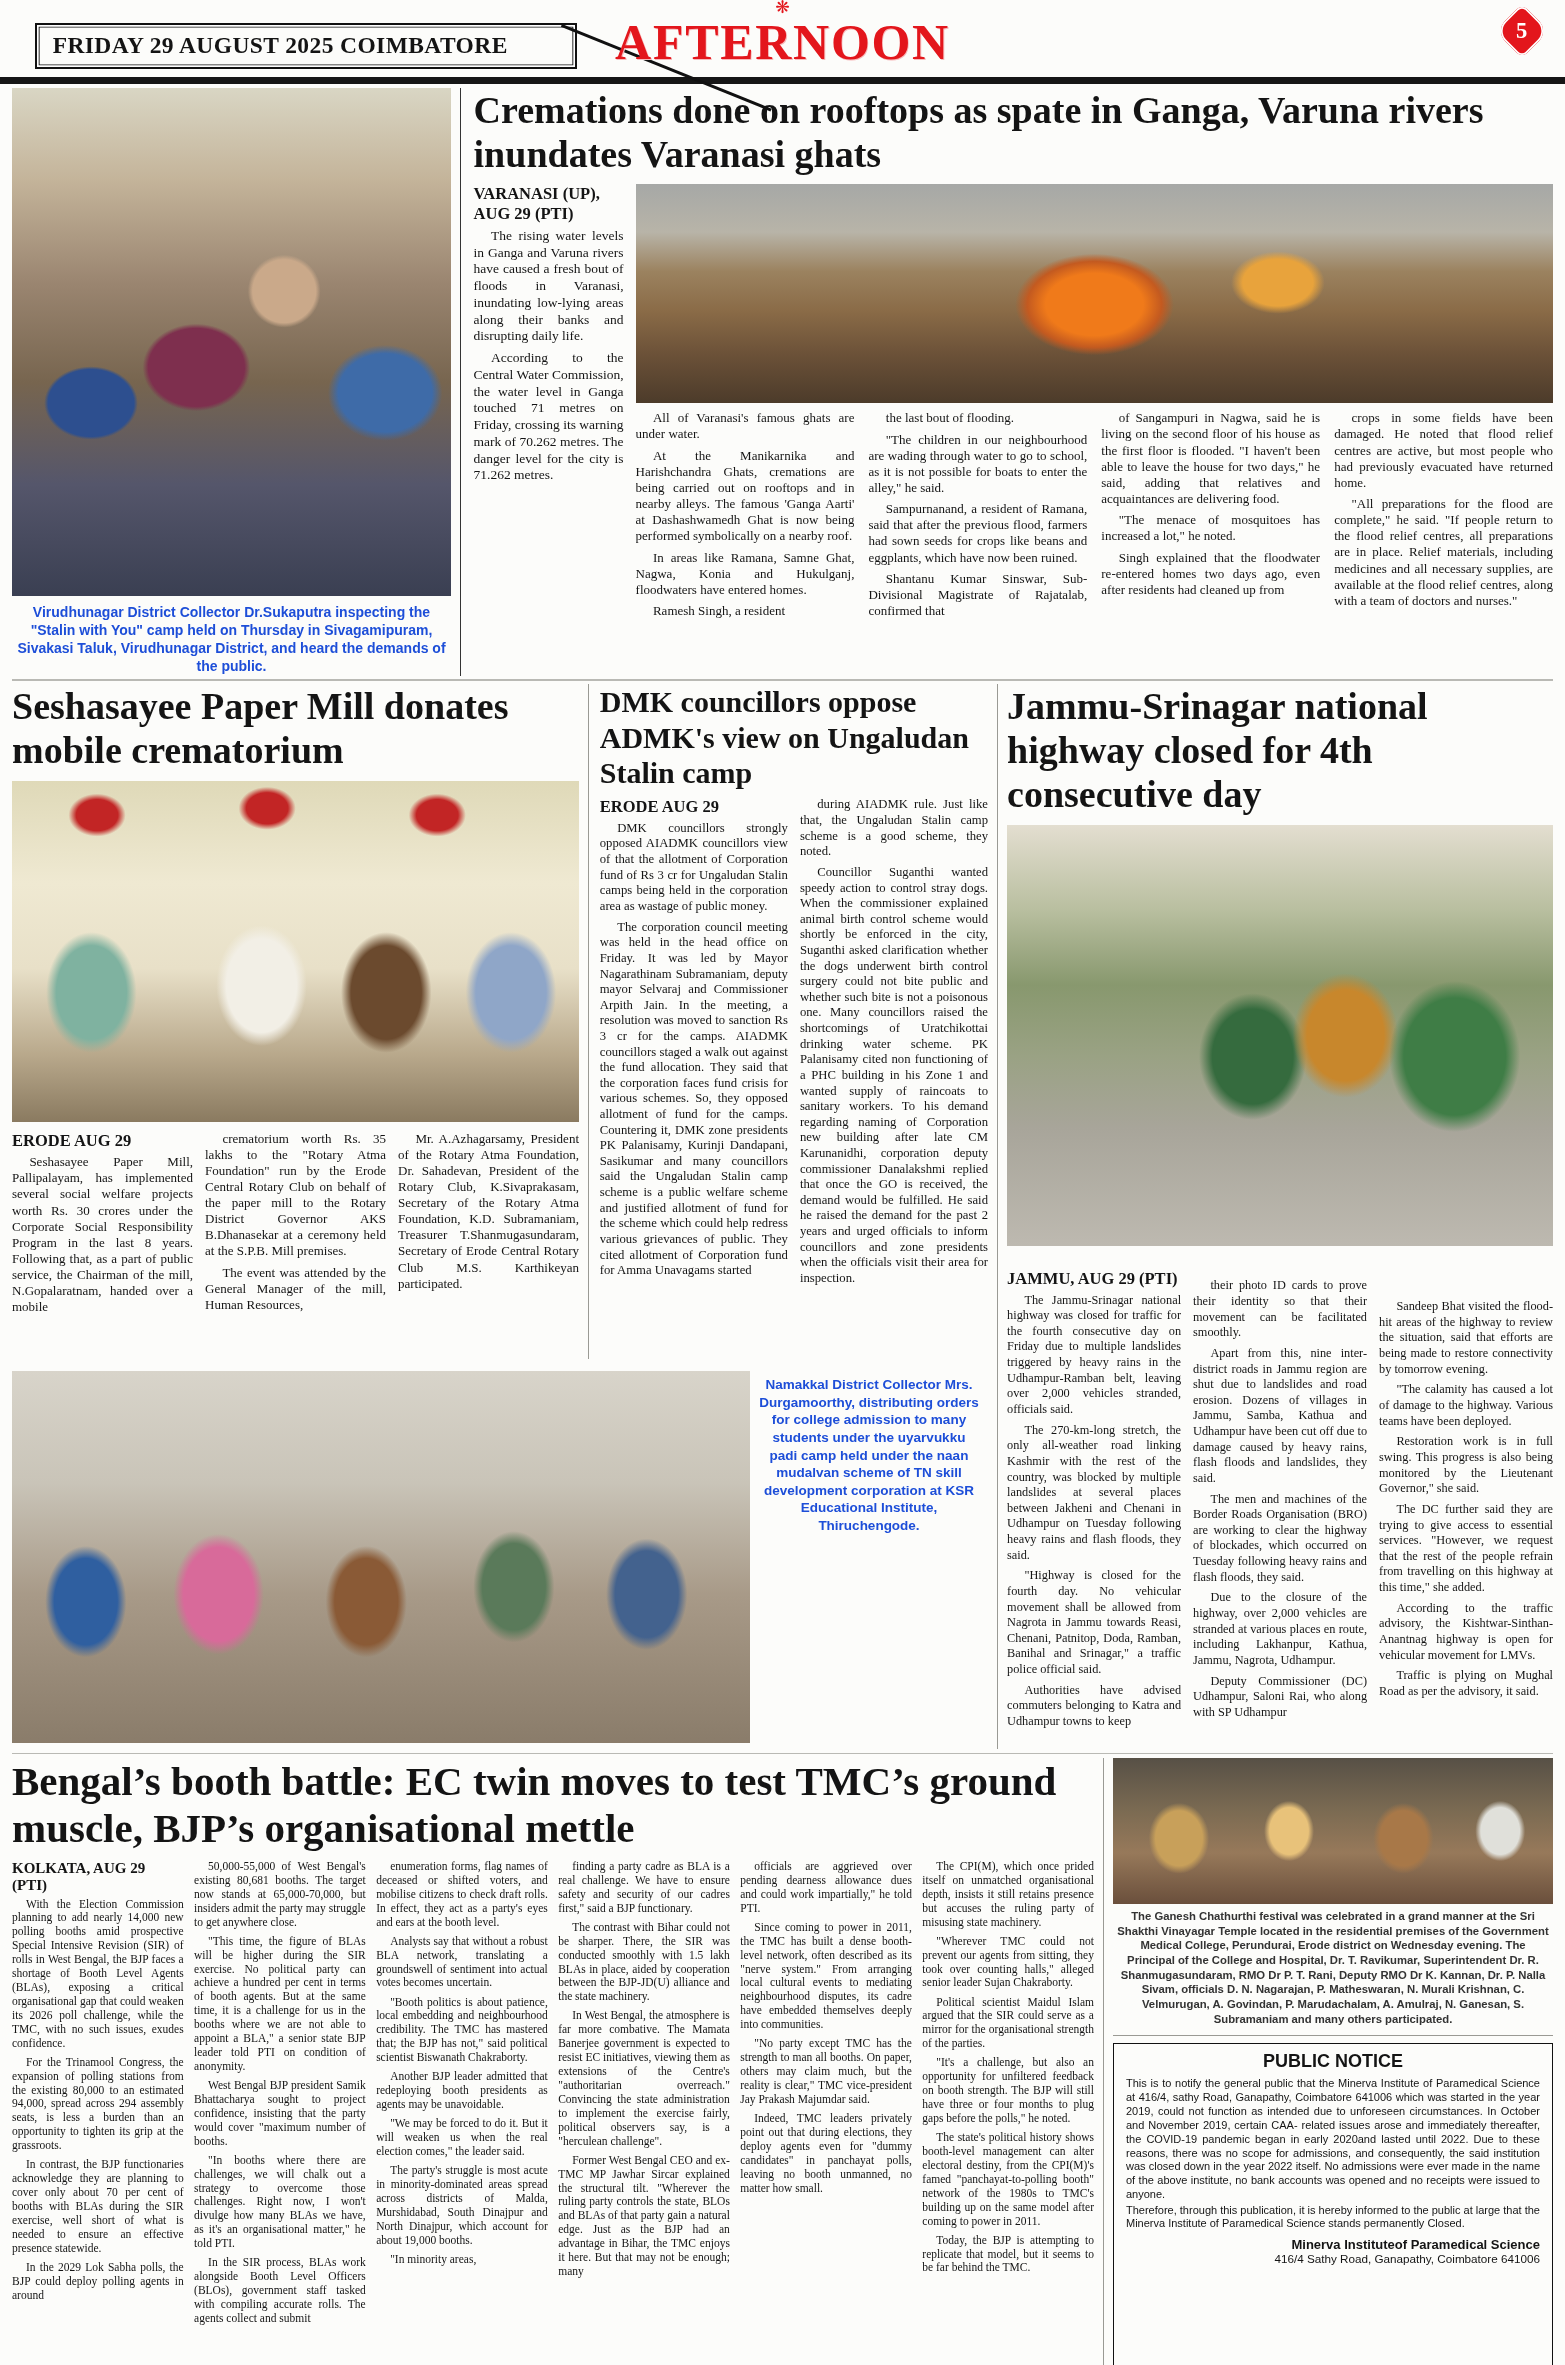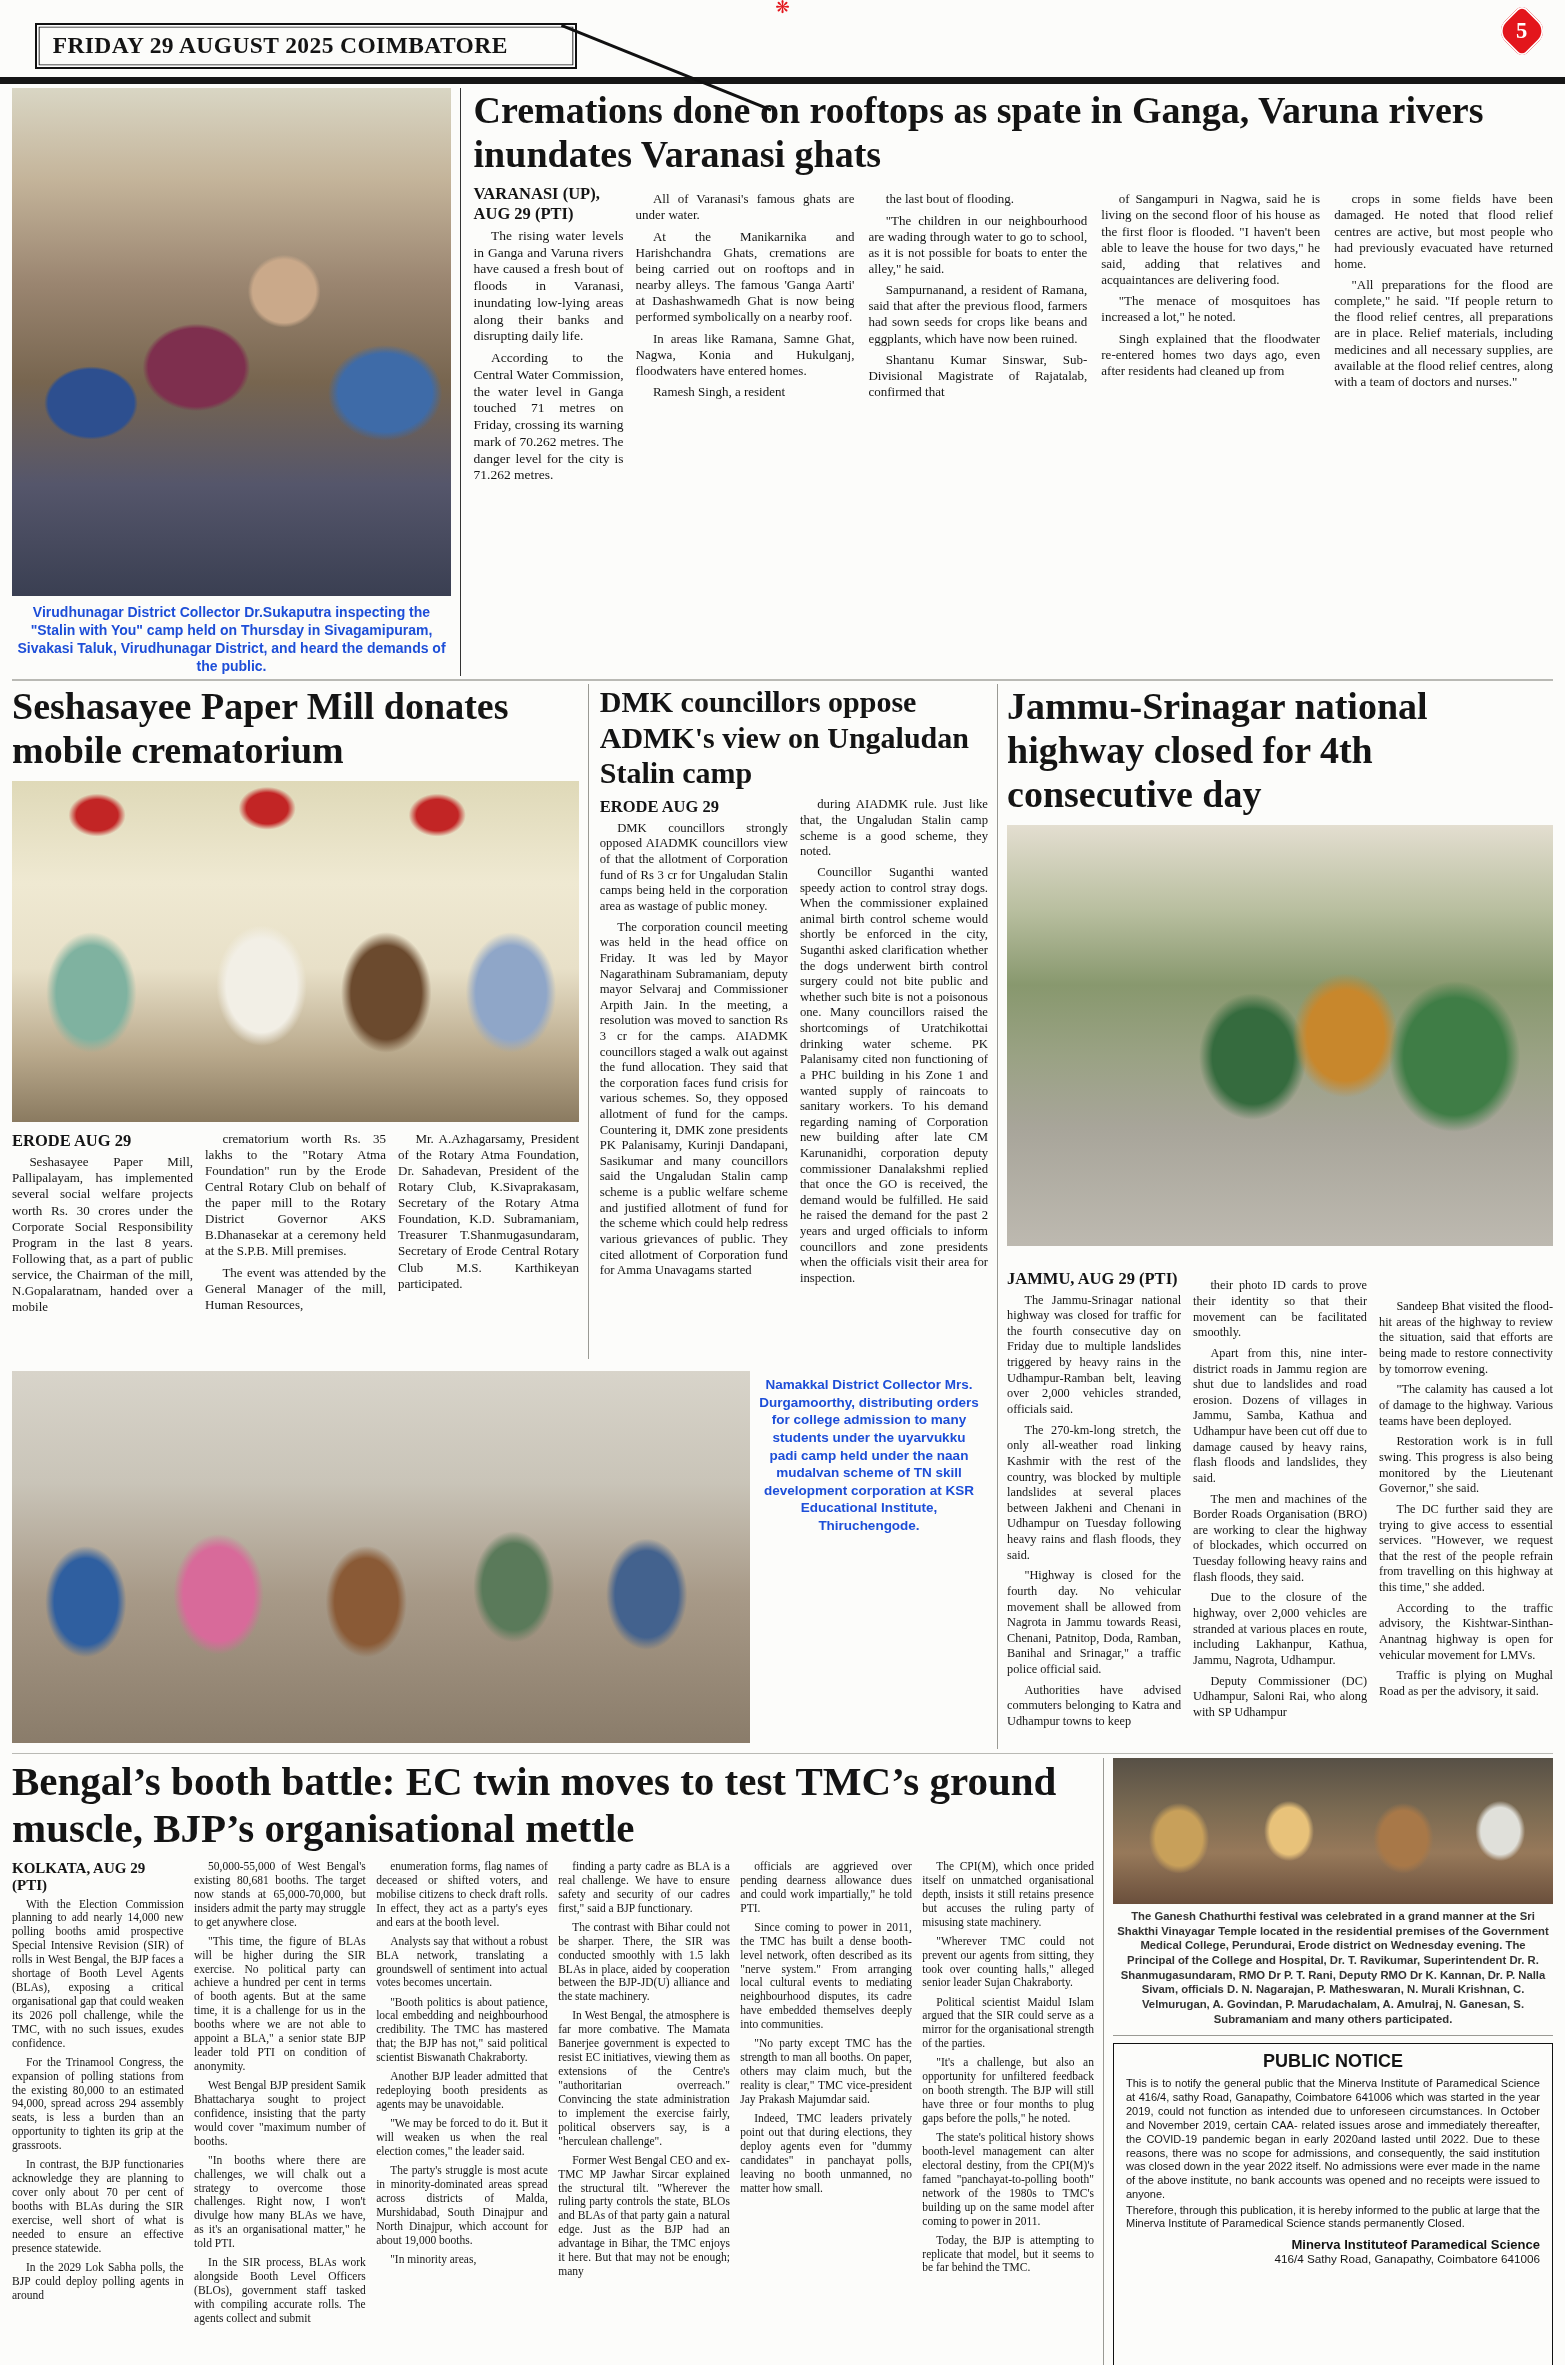--- a/index.html
+++ b/index.html
@@ -43,21 +43,21 @@
     background:radial-gradient(78px 61px at 18% 62%,#2d4f8f 0 55%,transparent 60%),
                radial-gradient(96px 78px at 42% 55%,#7e2f4e 0 50%,transparent 56%),
                radial-gradient(70px 70px at 62% 40%,#caa98a 0 45%,transparent 52%),
                radial-gradient(104px 87px at 85% 60%,#3e6ba8 0 45%,transparent 55%),
                linear-gradient(180deg,#d9d6c4 0%,#c4b49a 18%,#9b8671 38%,#77654f 58%,#55566b 78%,#3a3f52 100%);}
   .lead-caption{font-size:14px;line-height:1.3;text-align:center;padding:7px 5.2px 0;}
   .varanasi{flex:1;display:flex;flex-direction:column;padding-left:3.5px;}
   .v-content{display:flex;flex:1;}
   .v-narrow{width:150px;margin-right:12px;}
   .v-narrow .body-text,.v-narrow p{font-size:13.5px;line-height:1.24;}
-  .v-main{flex:1;display:flex;flex-direction:row;}
+  .v-main{flex:1;display:flex;flex-direction:column;}
   .varanasi-photo{height:219px;
     background:radial-gradient(122px 78px at 50% 55%,#f07a1a 0 40%,#c35a20 55%,transparent 65%),
                radial-gradient(78px 52px at 70% 45%,#e8a33c 0 45%,transparent 60%),
                linear-gradient(180deg,#a6a8a6 0%,#b8b4a8 22%,#9b825f 40%,#8a6b47 58%,#6b5138 78%,#4c3b2a 100%);}
   .v-cols{display:flex;gap:14px;margin-top:7px;flex:1;overflow:hidden;}
   .v-cols .vcol{flex:1;overflow:hidden;}
   .v-cols p{font-size:13px;line-height:1.24;}
 
   
   .mid-section{display:flex;height:1065px;}
@@ -126,20 +126,21 @@
 
 <div class="page">
 
   <header class="masthead">
     <div class="date-box">
       <span>FRIDAY 29 AUGUST 2025 COIMBATORE</span>
     </div>
     <div class="date-tail"></div>
     <div class="mast-center">
       <div class="mast-logo">❋</div>
+      <div class="mast-title">AFTERNOON</div>
     </div>
     <div class="page-badge">
       <span>5</span>
     </div>
   </header>
   <div class="rule-black"></div>
 
   <div class="pad">
 
     <section class="top-section">

